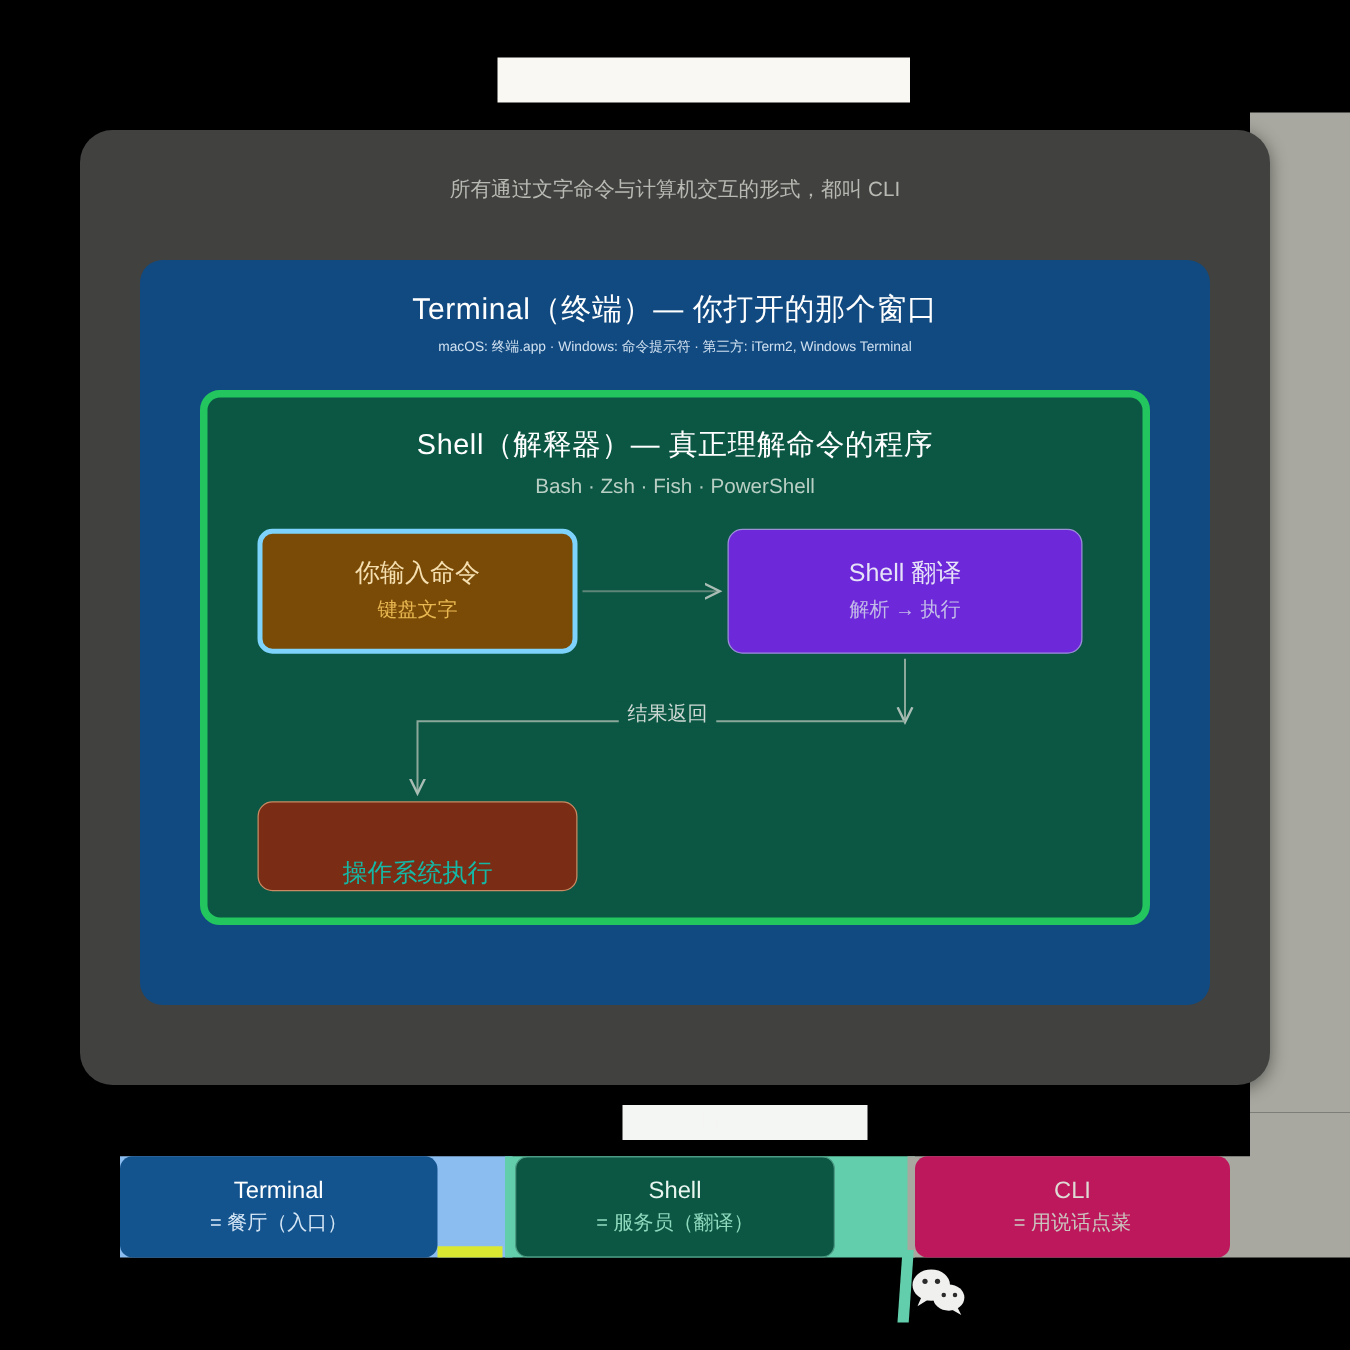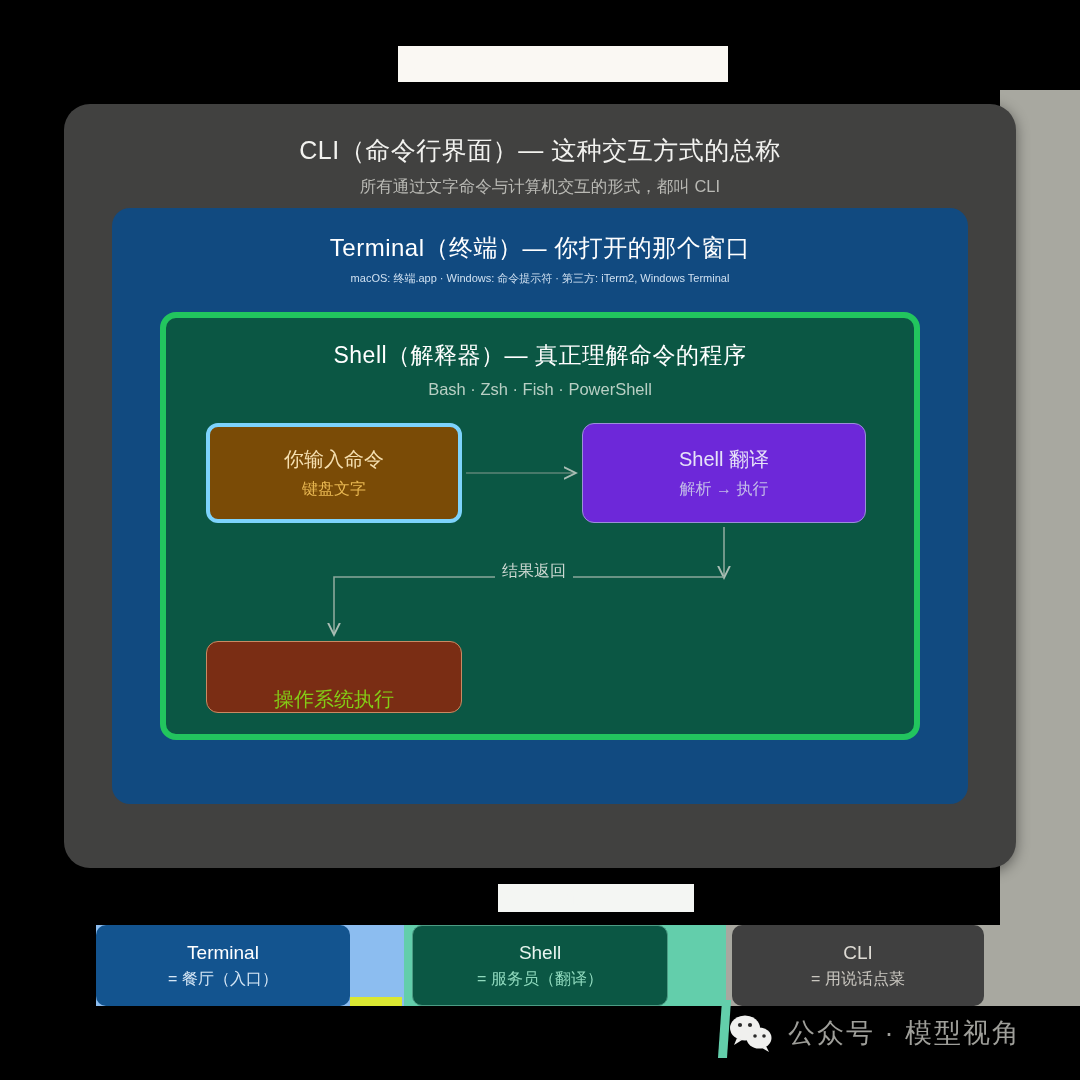--- a/index.html
+++ b/index.html
@@ -153,21 +153,21 @@
   .node-shell .n-sub   { color: #c3bbe8; }
 
   .node-os {
     left: 206px;
     top: 641px;
     width: 256px;
     height: 72px;
     background: #7a2d14;
     border: 1px solid #c98a63;
   }
-  .node-os .n-title { color: #84cc16; margin-top: 44px; }
+  .node-os .n-title { color: #14b8a6; margin-top: 44px; }
 
   
   .arrows {
     position: absolute;
     left: 0;
     top: 0;
     width: 1080px;
     height: 1080px;
     pointer-events: none;
   }
@@ -251,21 +251,21 @@
     width: 256px;
     background: #0b5744;
     border: 1px solid #4c9c84;
   }
   .analogy-shell .a-title { color: #e8f5ef; }
   .analogy-shell .a-sub   { color: #8fd9bd; }
 
   .analogy-cli {
     left: 732px;
     width: 252px;
-    background: #404040;
+    background: #be185d;
   }
   .analogy-cli .a-title { color: #dedbd4; }
   .analogy-cli .a-sub   { color: #cac7c0; }
 
   
   .clipped-mid {
     position: absolute;
     left: 498px;
     top: 884px;
     width: 196px;
@@ -297,21 +297,20 @@
 </style>
 </head>
 <body>
 
 <div class="page-edge"></div>
 <div class="page-edge-2"></div>
 
 <div class="clipped-top">Terminal、Shell、CLI</div>
 
 <div class="cli-card">
-  <div class="band-title">CLI（命令行界面）— 这种交互方式的总称</div>
   <div class="band-sub">所有通过文字命令与计算机交互的形式，都叫 CLI</div>
 </div>
 
 <div class="terminal-card">
   <div class="band-title">Terminal（终端）— 你打开的那个窗口</div>
   <div class="band-sub">macOS: 终端.app · Windows: 命令提示符 · 第三方: iTerm2, Windows Terminal</div>
 </div>
 
 <div class="shell-card">
   <div class="band-title">Shell（解释器）— 真正理解命令的程序</div>
@@ -376,14 +375,13 @@
       <ellipse cx="17" cy="14" rx="15" ry="12.5" fill="#f0f0ee"></ellipse>
       <path d="M9,24 L6,31 L14,26 Z" fill="#f0f0ee"></path>
       <circle cx="12" cy="11" r="2.1" fill="#2b2b2b"></circle>
       <circle cx="22" cy="11" r="2.1" fill="#2b2b2b"></circle>
       <ellipse cx="31" cy="24" rx="12.5" ry="10.5" fill="#f0f0ee"></ellipse>
       <path d="M38,32 L41,38 L34,34 Z" fill="#f0f0ee"></path>
       <circle cx="27" cy="22" r="1.8" fill="#2b2b2b"></circle>
       <circle cx="36" cy="22" r="1.8" fill="#2b2b2b"></circle>
     </svg>
   </span>
-  <span class="watermark-text">公众号 · 模型视角</span>
 </div>
 
 </body></html>

